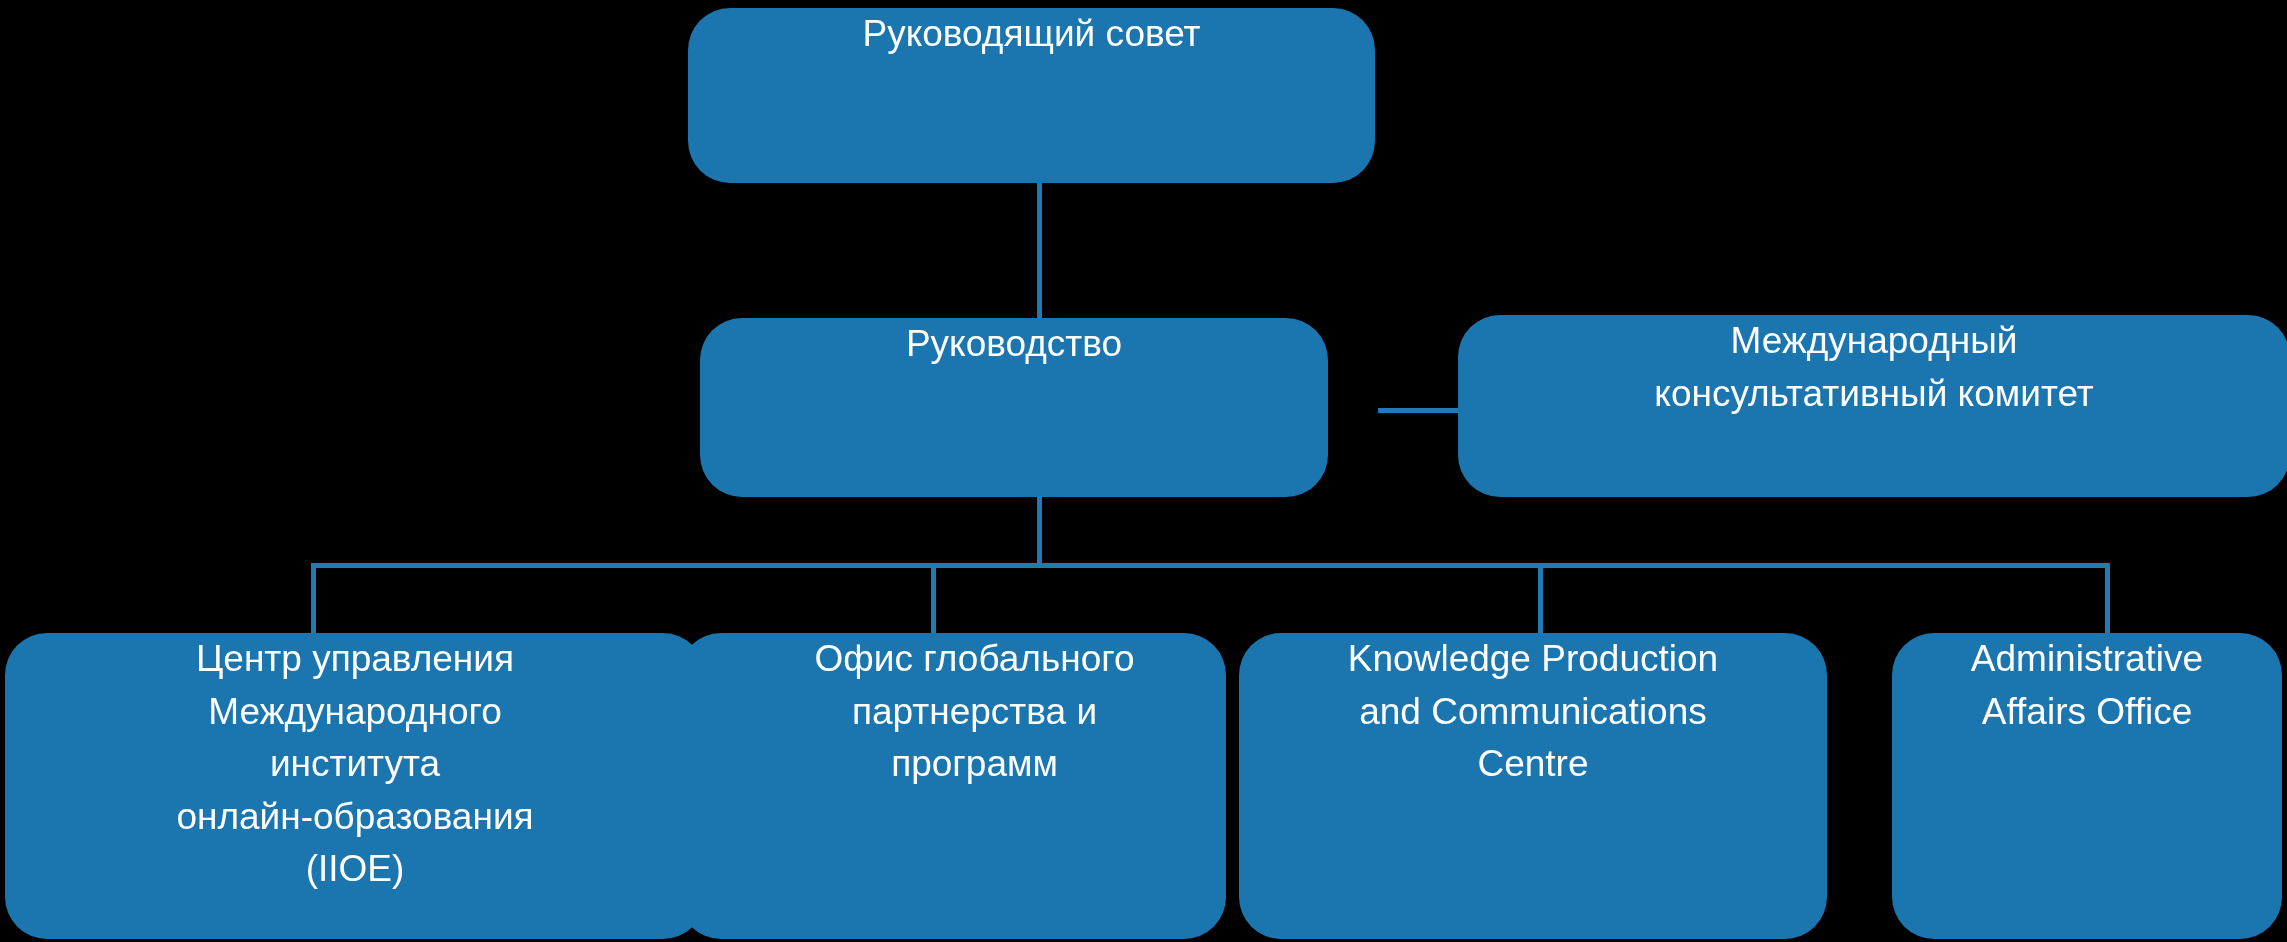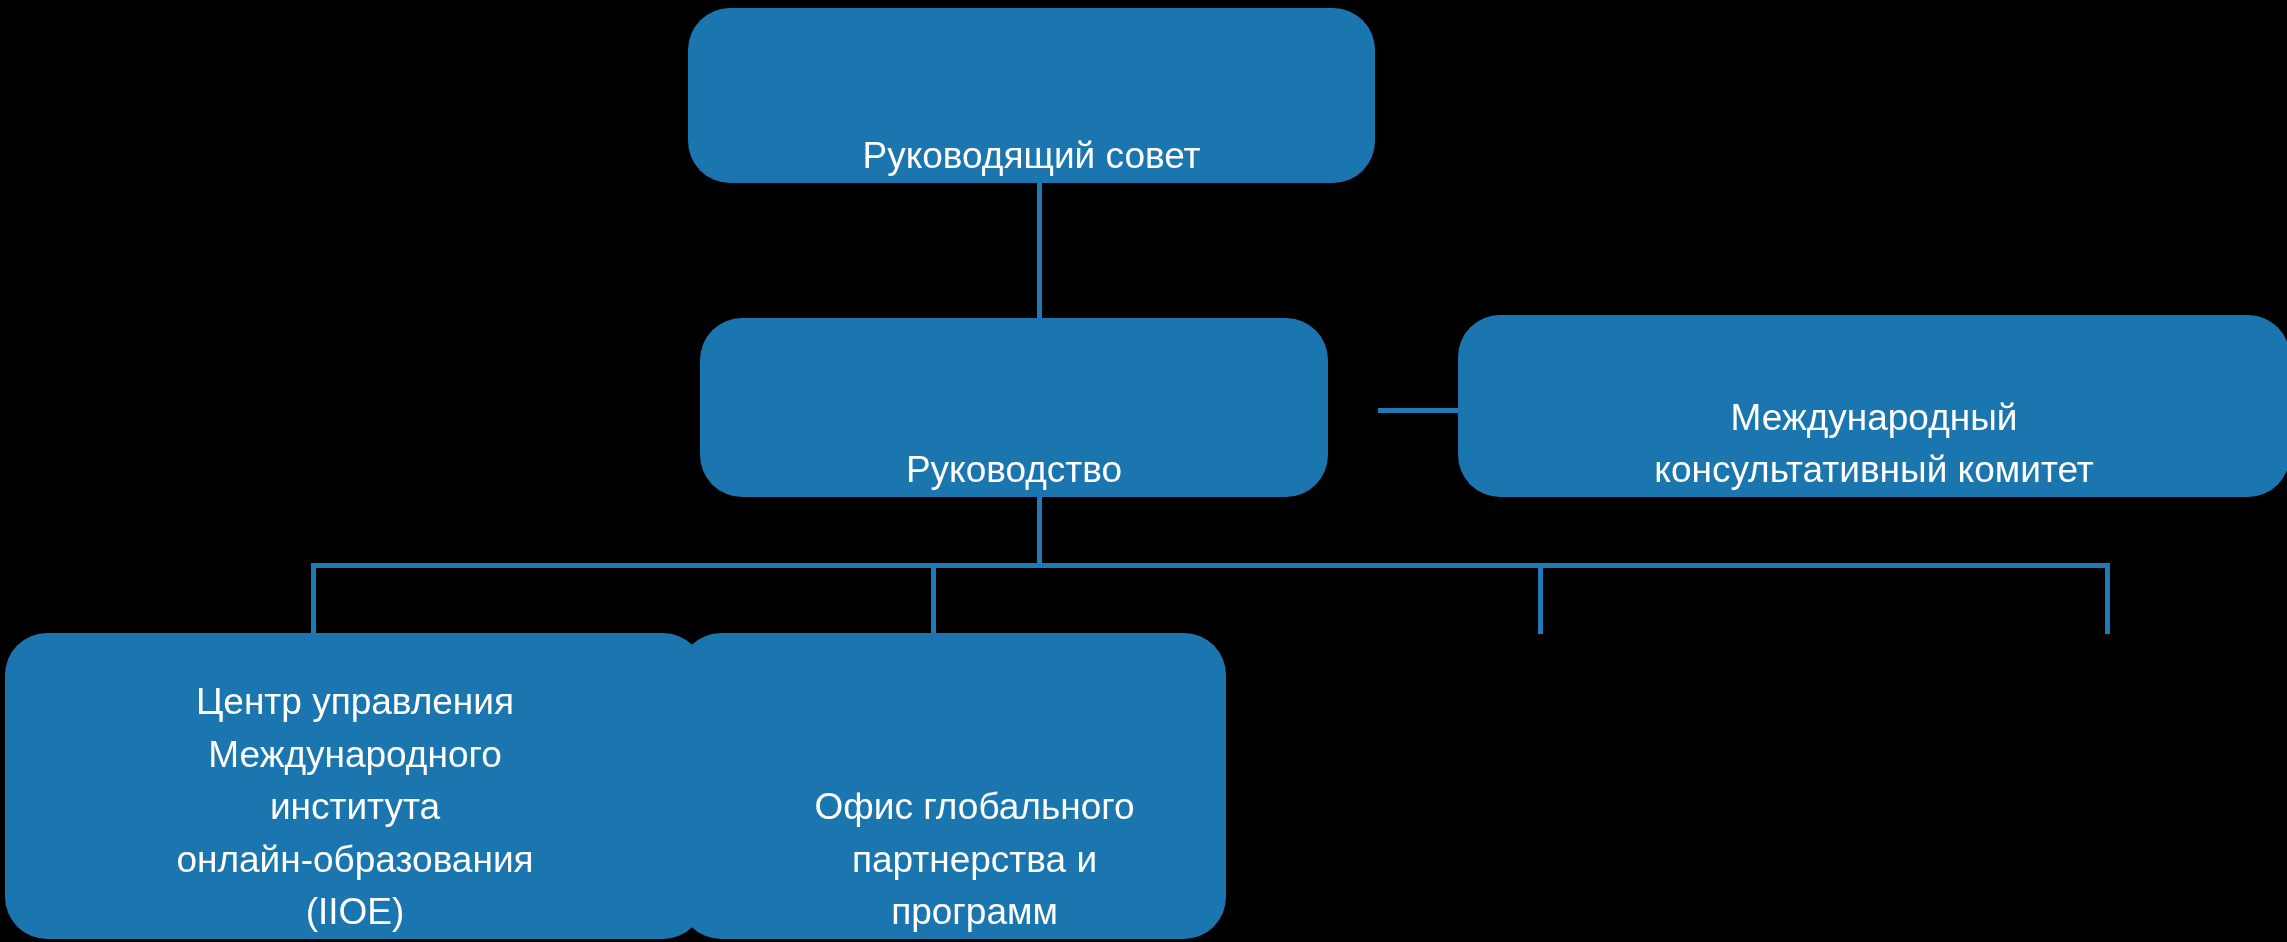--- a/index.html
+++ b/index.html
@@ -7,21 +7,21 @@
     position:relative;
     width:2287px;height:942px;
     background:var(--bg,#000);
     font-family:"Liberation Sans", sans-serif;
     overflow:hidden;
   }
   .node{
     position:absolute;
     background:var(--node-fill,#1b76b0);
     border-radius:42px;
-    display:flex;align-items:flex-end;justify-content:center;
+    display:flex;align-items:flex-start;justify-content:center;
     color:var(--text,#fff);
   }
   .label{
     white-space:pre-line;
     text-align:center;
     font-size:37px;
     line-height:1.42;
     padding:0 14px;
   }
   .connector{
@@ -80,15 +80,24 @@
 онлайн-образования
 (IIOE)</div>
   </div>
 
   <div class="node n-b2">
     <div class="label">Офис глобального
 партнерства и
 программ</div>
   </div>
 
+  <div class="node n-b3">
+    <div class="label">Knowledge Production
+and Communications
+Centre</div>
+  </div>
 
+  <div class="node n-b4">
+    <div class="label">Administrative
+Affairs Office</div>
+  </div>
 
 </div>
 
 </body></html>

